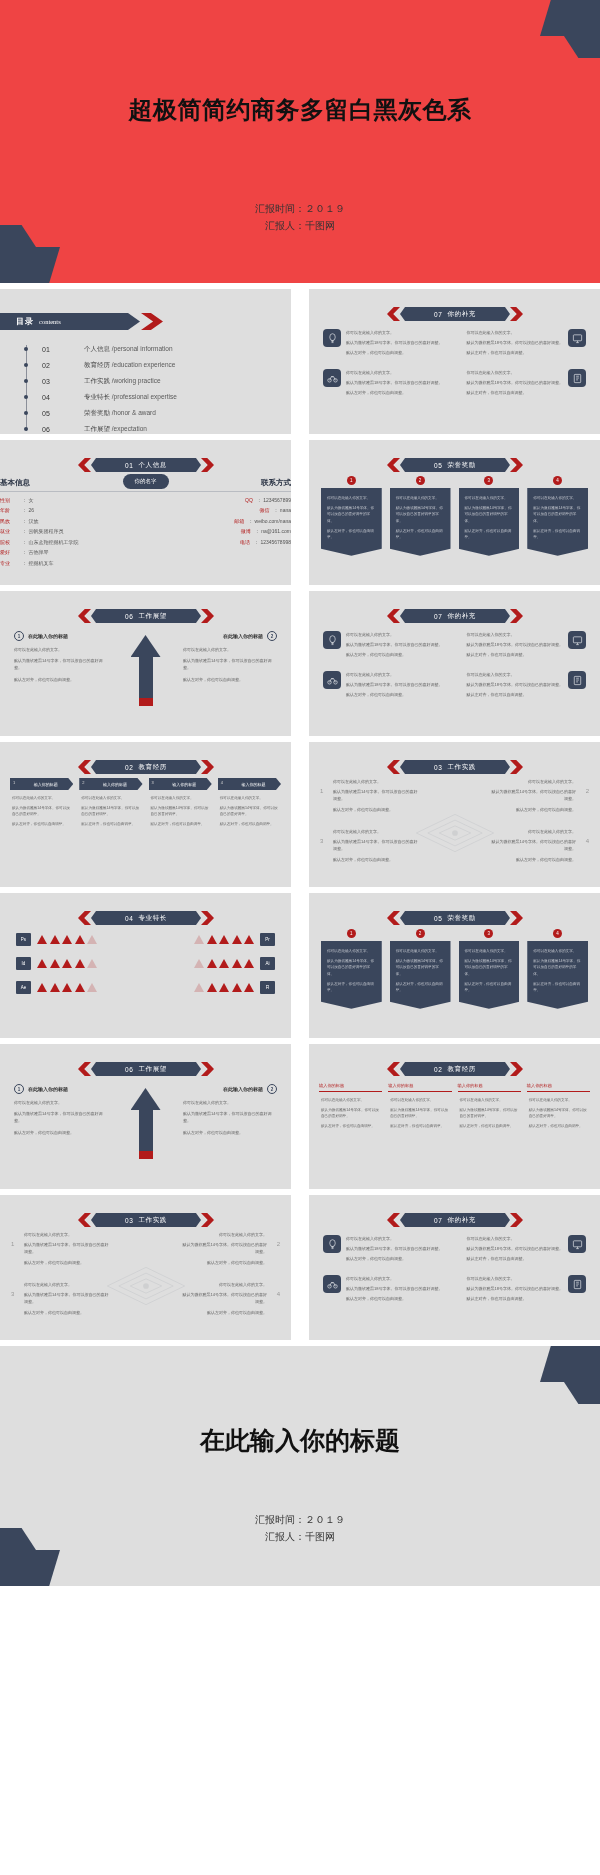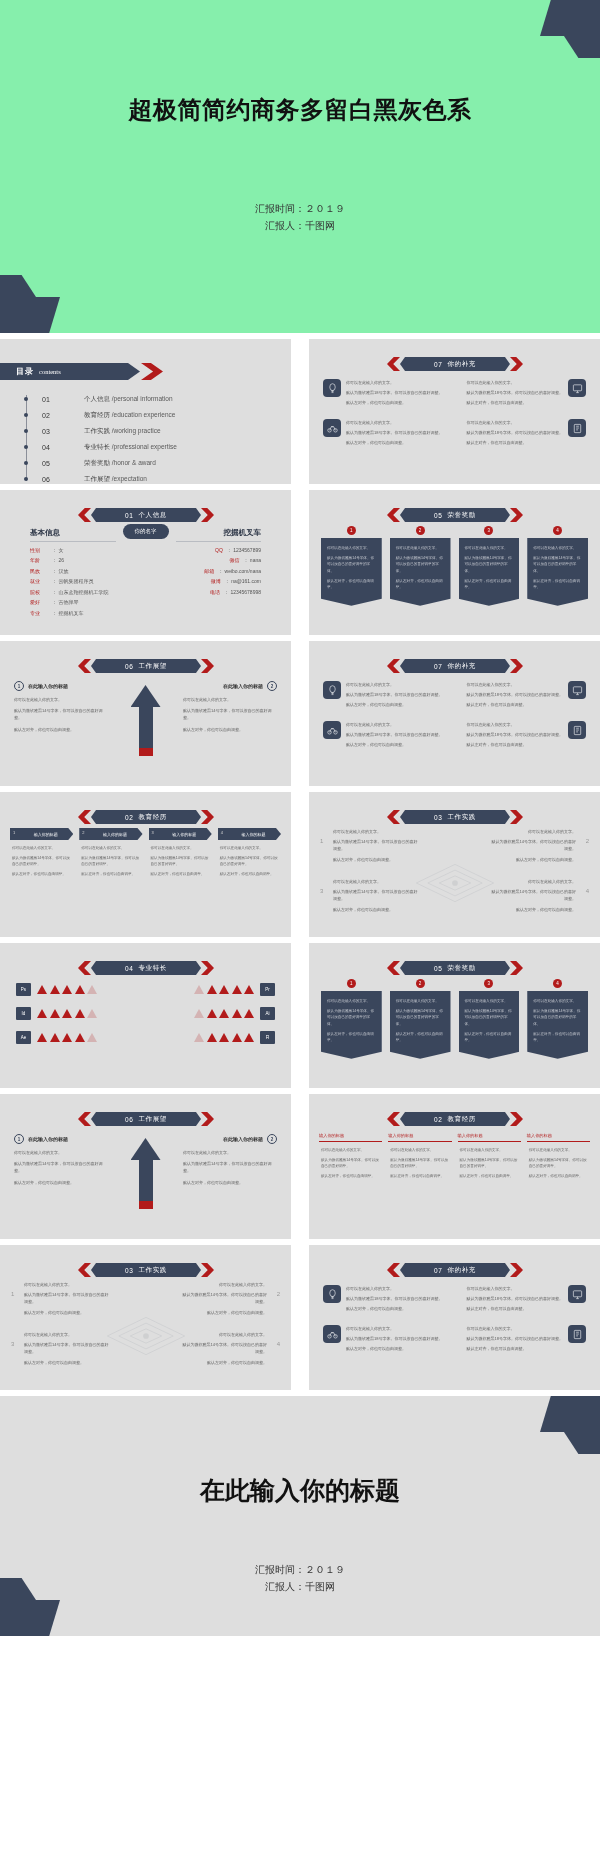--- a/index.html
+++ b/index.html
@@ -41,21 +41,21 @@
     width:60px; height:36px; background:#3a465c;
     clip-path:polygon(0 0,100% 0,82% 100%,0 100%);
   }
   .corner-bl:after {
     content:""; position:absolute; left:0; bottom:36px;
     width:36px; height:22px; background:#3a465c;
     clip-path:polygon(0 0,60% 0,100% 100%,0 100%);
   }
 
   
-  .title-slide { height:333px; background:#86efac; position:relative; }
+  .title-slide { height:283px; background:#ef4444; position:relative; }
   .title-slide .t-main {
     position:absolute; left:0; right:0; top:95px;
     text-align:center; color:#111; font-weight:bold;
     font-size:24px; line-height:1.28; letter-spacing:.5px;
   }
   .title-slide .t-sub {
     position:absolute; left:0; right:0; top:200px;
     text-align:center; color:#333; font-size:10px; line-height:1.7;
   }
 
@@ -110,21 +110,21 @@
   .contents-item { display:flex; align-items:center; height:16px; position:relative; }
   .contents-item .dot {
     width:4px; height:4px; border-radius:50%; background:#3a465c; flex:none; margin-left:2px;
   }
   .contents-item .num { width:42px; text-align:left; margin-left:14px; font-size:7px; color:#333; }
   .contents-item .label { font-size:6.5px; color:#5a5a5a; white-space:nowrap; }
   .contents-item .label .zh { color:#444; }
 
   
   .pi-cols { position:absolute; left:0; right:0; top:38px; display:flex; }
-  .pi-col { width:50%; padding:0 30px; }
+  .pi-col { width:50%; padding:0 0; }
   .pi-head { font-size:7.5px; font-weight:bold; color:#2b3445; border-bottom:1px solid #b9bcc2; padding-bottom:3px; }
   .pi-col.right .pi-head { text-align:right; }
   .pi-name-pill {
     position:absolute; left:50%; top:34px; transform:translateX(-50%);
     background:#3a465c; color:#fff; font-size:5.5px; padding:4px 12px;
     border-radius:9px; white-space:nowrap; z-index:3;
   }
   .pi-row { display:flex; font-size:5px; margin-top:4.5px; color:#555; }
   .pi-row .k { color:#b21b1b; width:22px; flex:none; }
   .pi-row .v { color:#555; }
@@ -417,21 +417,21 @@
           <div class="pi-row">
               <span class="k">爱好</span>
               <span class="v">： 吉他弹琴</span>
             </div>
           <div class="pi-row">
               <span class="k">专业</span>
               <span class="v">： 挖掘机叉车</span>
             </div>
         </div>
         <div class="pi-col right">
-          <div class="pi-head">挖掘机叉车</div>
+          <div class="pi-head">联系方式</div>
           <div class="pi-row">
               <span class="k">QQ</span>
               <span class="v">： 1234567899</span>
             </div>
           <div class="pi-row">
               <span class="k">微信</span>
               <span class="v">： nana</span>
             </div>
           <div class="pi-row">
               <span class="k">邮箱</span>

